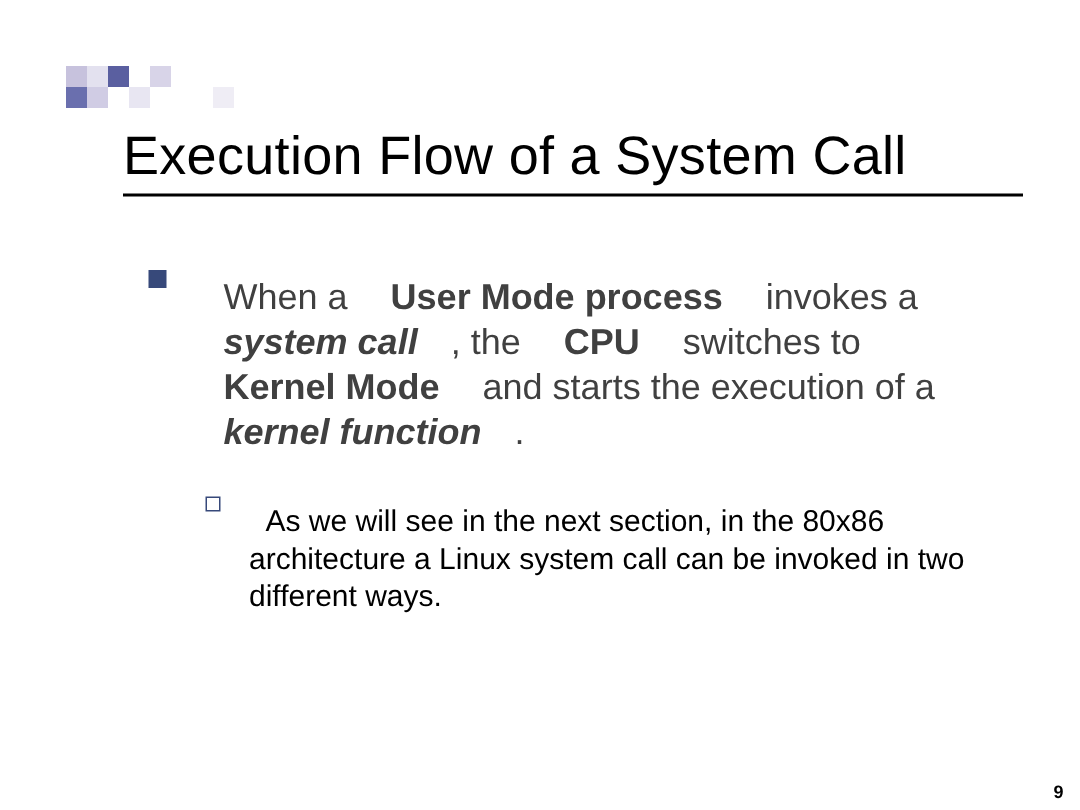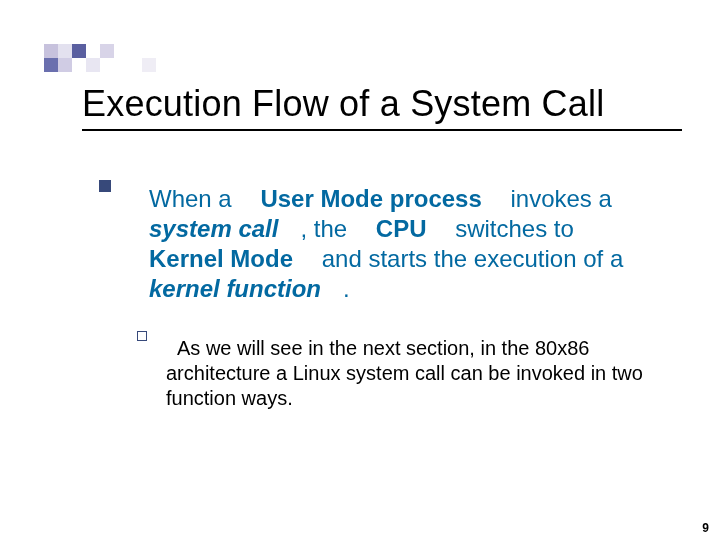--- a/index.html
+++ b/index.html
@@ -43,21 +43,21 @@
     flex: 0 0 auto;
     width: 12px; height: 12px;
     background: #37497a;
     margin-top: 7px;
     margin-left: 6px;
     margin-right: 16px;
   }
   .bullet-l1 .text {
     font-size: 24px;
     line-height: 1.25;
-    color: #0369a1;
+    color: #404040;
   }
   .bullet-l2 {
     display: flex;
     margin-left: 44px;
     margin-top: 6px;
     margin-bottom: 22px;
   }
   .bullet-l2 .mark {
     flex: 0 0 auto;
     width: 10px; height: 10px;
@@ -98,18 +98,18 @@
 <div class="slide">
   <h1 class="title">Execution Flow of a System Call</h1>
   <hr class="rule">
   <div class="body">
       <div class="bullet-l1">
         <div class="mark"></div>
         <div class="text"><span>When a </span><span class="b">User Mode process</span><span> invokes a </span><span class="bi">system call</span><span>, the </span><span class="b">CPU</span><span> switches to </span><span class="b">Kernel Mode</span><span> and starts the execution of a </span><span class="bi">kernel function</span><span>.</span></div>
       </div>
       <div class="bullet-l2">
         <div class="mark"></div>
-        <div class="text"><span>As we will see in the next section, in the 80x86 architecture a Linux system call can be invoked in two function ways.</span></div>
+        <div class="text"><span>As we will see in the next section, in the 80x86 architecture a Linux system call can be invoked in two different ways.</span></div>
       </div>
     </div>
 </div>
 
 <div class="pagenum">9</div>
 
 </body></html>

